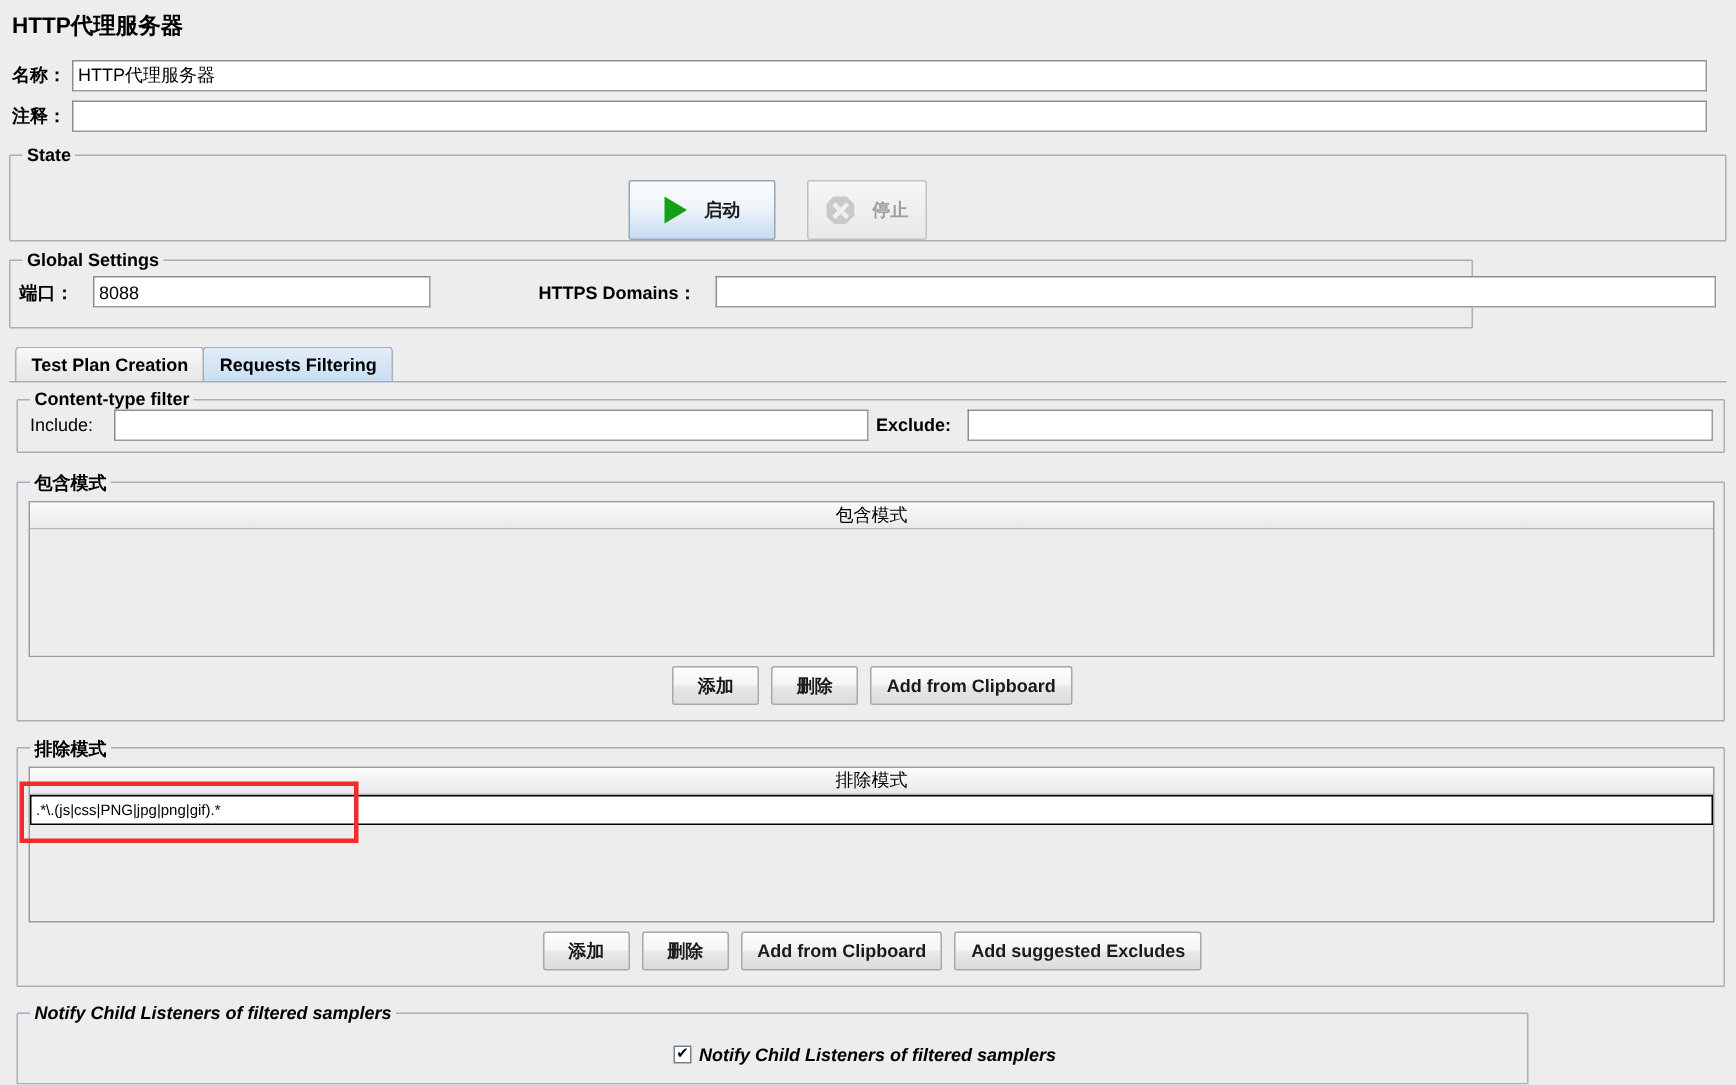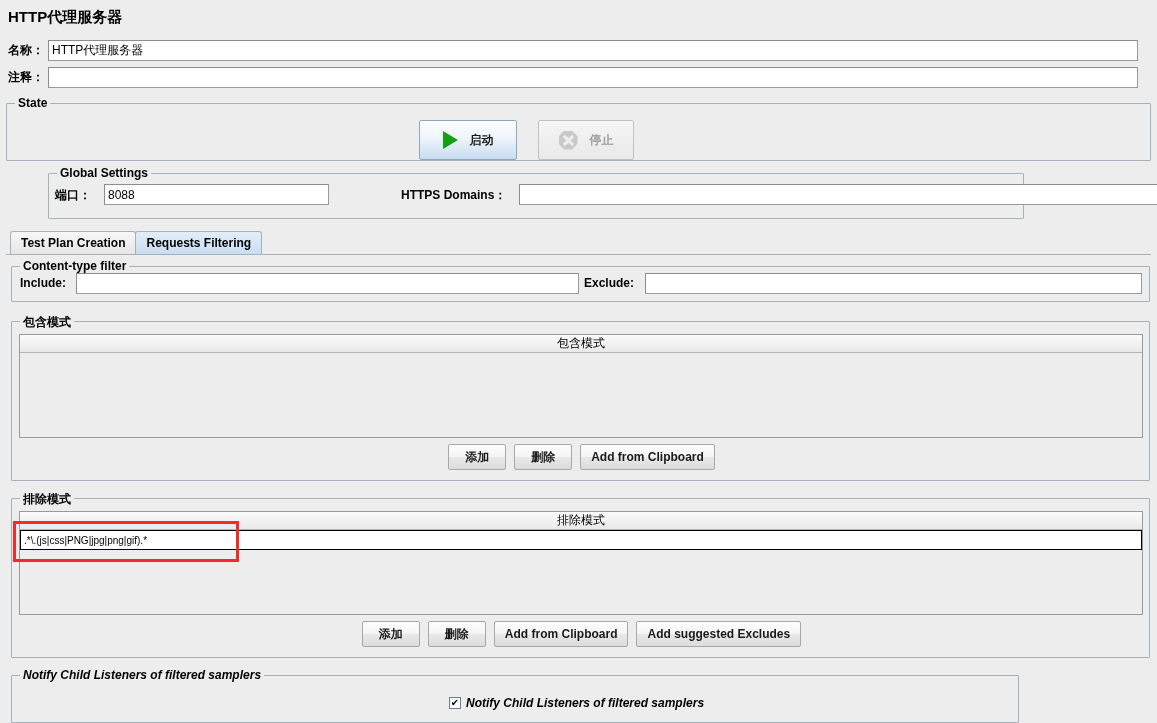--- a/index.html
+++ b/index.html
@@ -190,50 +190,50 @@
   <div class="group" style="left:6px; top:103px; width:1145px; height:58px;">
     <span class="group-title">State</span>
 
     <button class="btn primary" style="position:absolute; left:412px; top:16px; width:98px; height:40px;">
       <span class="ico">
           <span class="ico-play"></span>
         </span>
       <span>启动</span>
     </button>
 
-    <button class="btn disabled" style="position:absolute; left:531px; top:16px; width:96px; height:40px;">
+    <button class="btn disabled" style="position:absolute; left:531px; top:16px; width:80px; height:40px;">
       <span class="ico">
           <span class="ico-stop"></span>
         </span>
       <span>停止</span>
     </button>
 
   </div>
 
-  <div class="group" style="left:6px; top:173px; width:976px; height:46px;margin-left:42px;">
+  <div class="group" style="left:6px; top:173px; width:976px; height:46px;">
     <span class="group-title">Global Settings</span>
 
     <span style="position:absolute; left:6px; top:13px; font-weight:bold;">端口：</span>
     <input class="txt" style="position: absolute; left: 55px; top: 10px; width: 225px;" value="8088">
 
     <span style="position:absolute; left:352px; top:13px; font-weight:bold;">HTTPS Domains：</span>
     <input class="txt" style="position: absolute; left: 470px; top: 10px; width: 667px;" value="">
   </div>
 
   <div class="tabs" style="left:10px; top:231px;">
     <div class="tab">Test Plan Creation</div>
     <div class="tab active">Requests Filtering</div>
   </div>
 
   <div class="sep" style="left:6px; top:254px; width:1145px; background:#a6b0bd;"></div>
 
   <div class="group" style="left:11px; top:266px; width:1139px; height:36px;">
     <span class="group-title">Content-type filter</span>
 
-    <span style="position:absolute; left:8px; top:9px; font-weight:bold;">Include:</span>
+    <span style="position:absolute; left:8px; top:9px; font-weight:normal;">Include:</span>
     <input class="txt" style="position: absolute; left: 64px; top: 6px; width: 503px;" value="">
 
     <span style="position:absolute; left:572px; top:9px; font-weight:bold;">Exclude:</span>
     <input class="txt" style="position: absolute; left: 633px; top: 6px; width: 497px;" value="">
   </div>
 
   <div class="group" style="left:11px; top:321px; width:1139px; height:160px;padding-left:12px;">
     <span class="group-title">包含模式</span>
 
     <div class="table-wrap" style="left:7px; top:12px; width:1124px; height:104px;">

